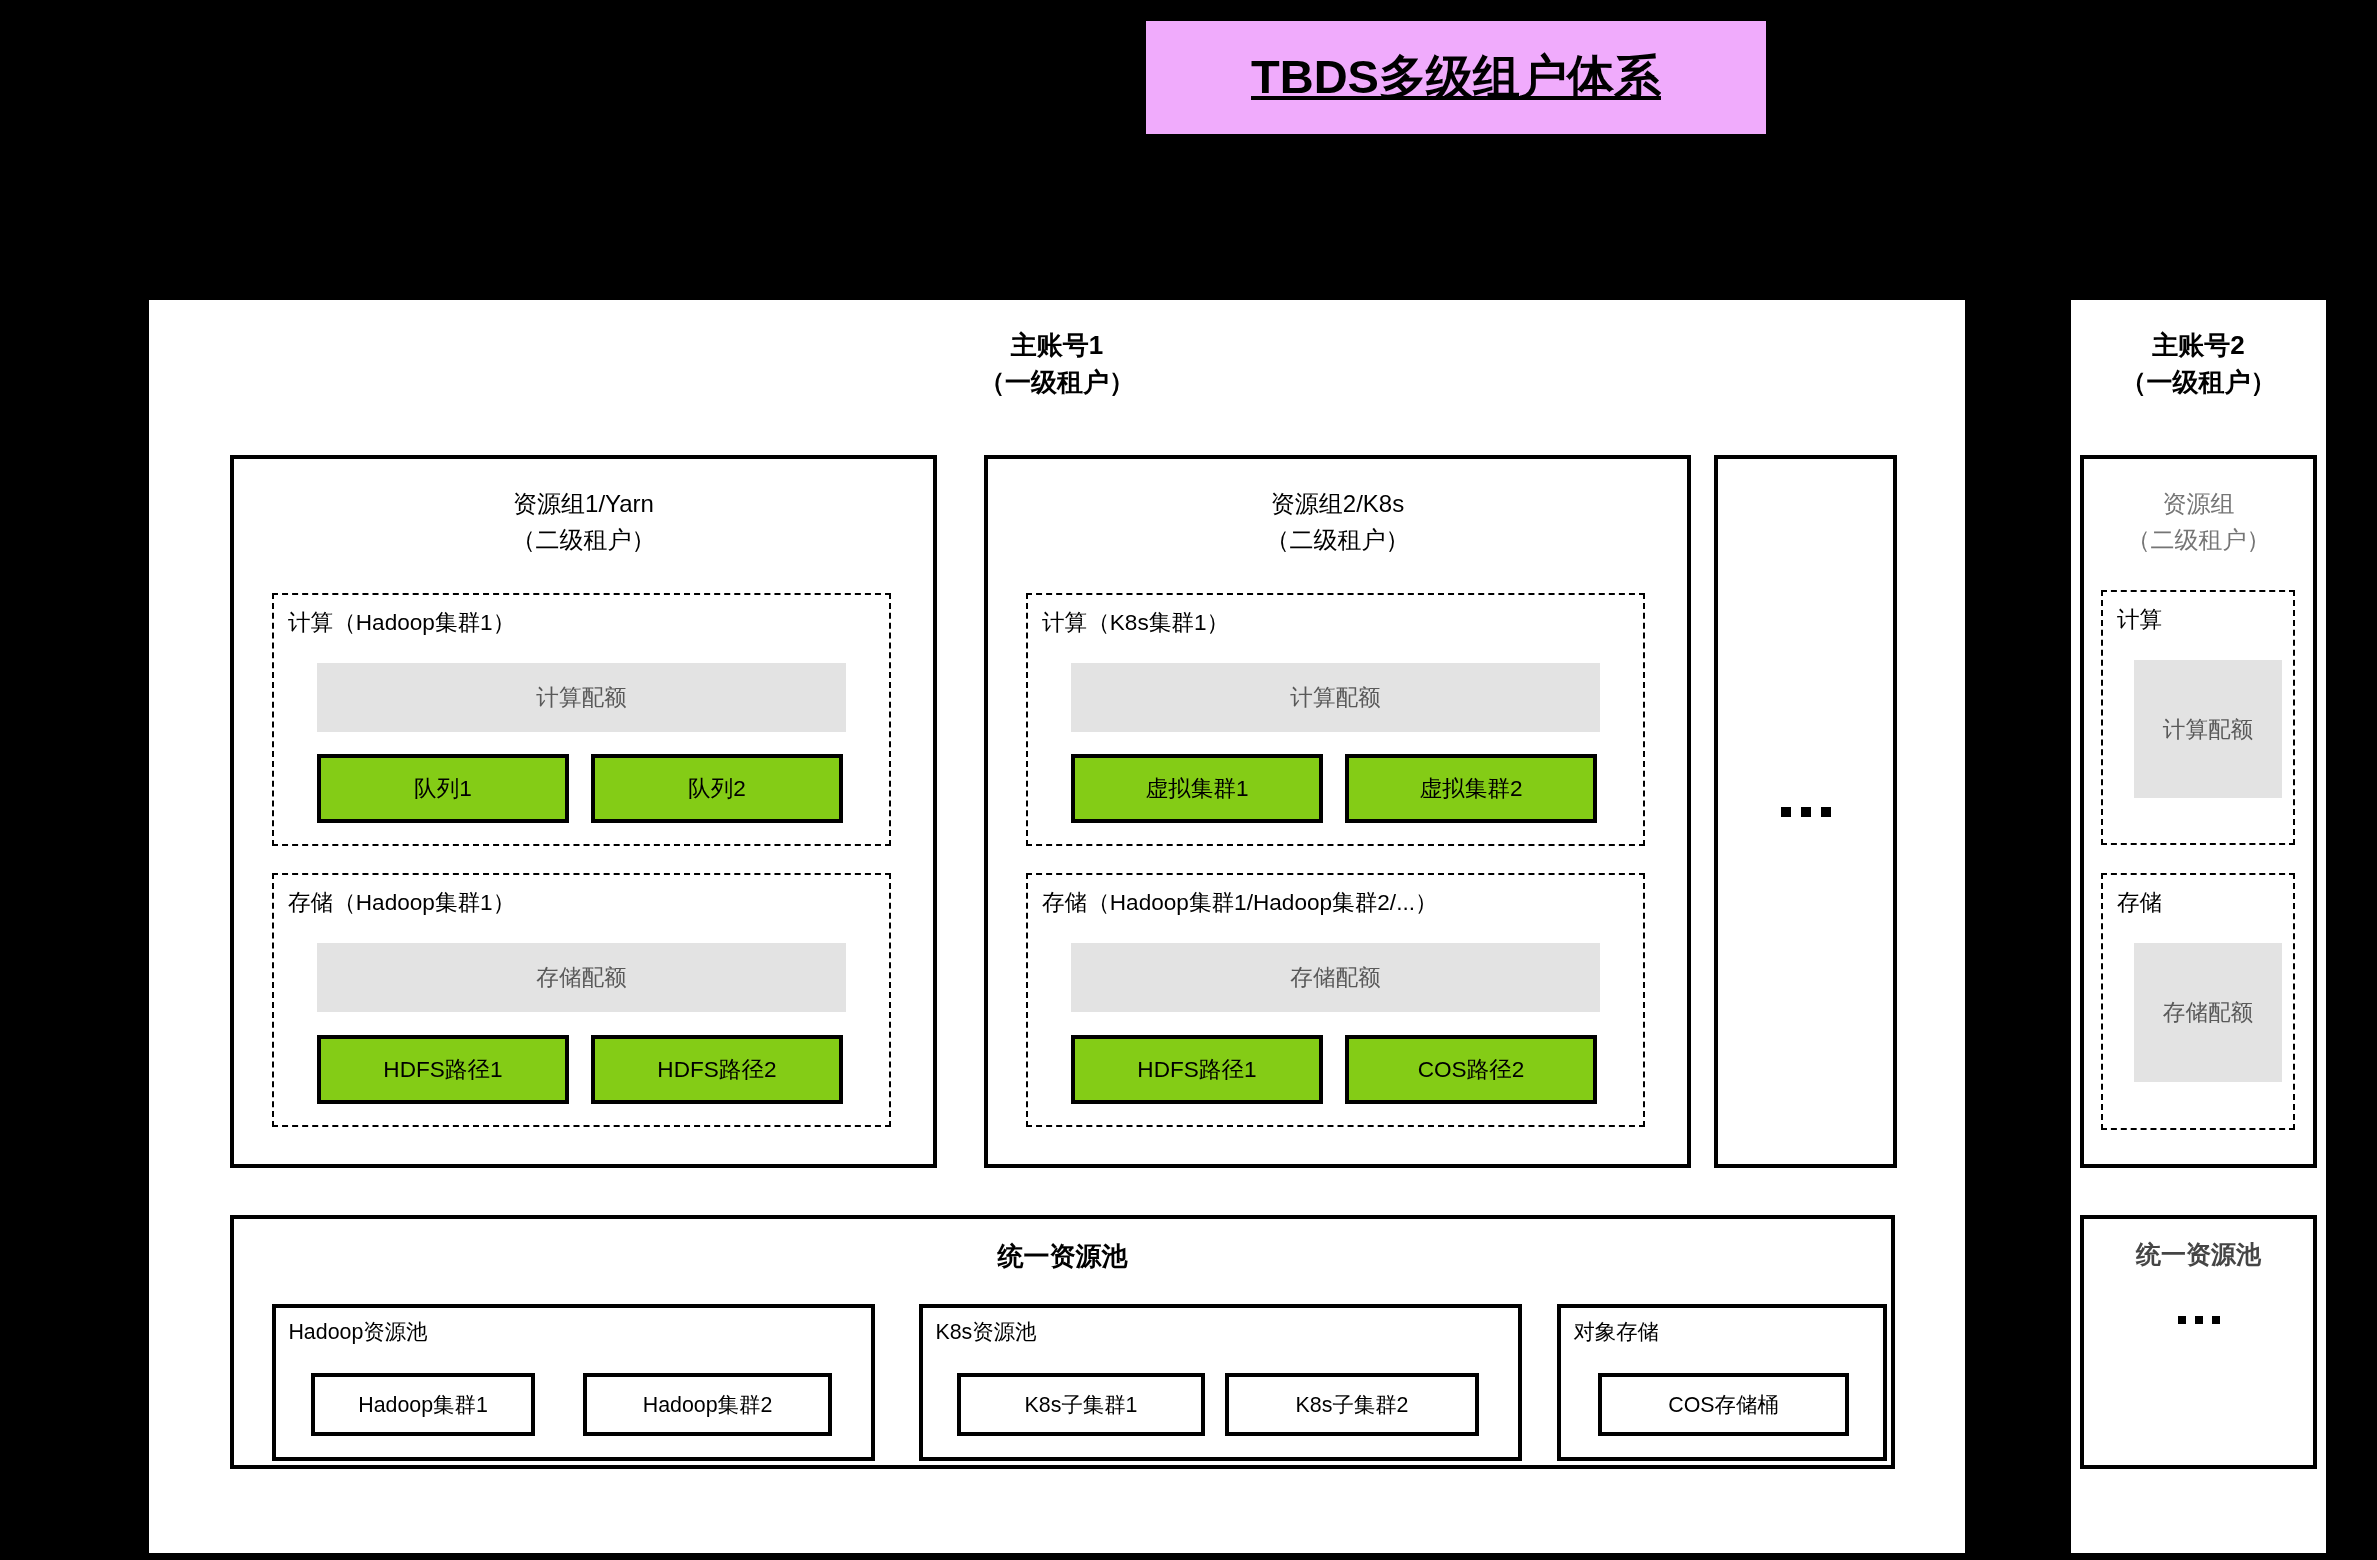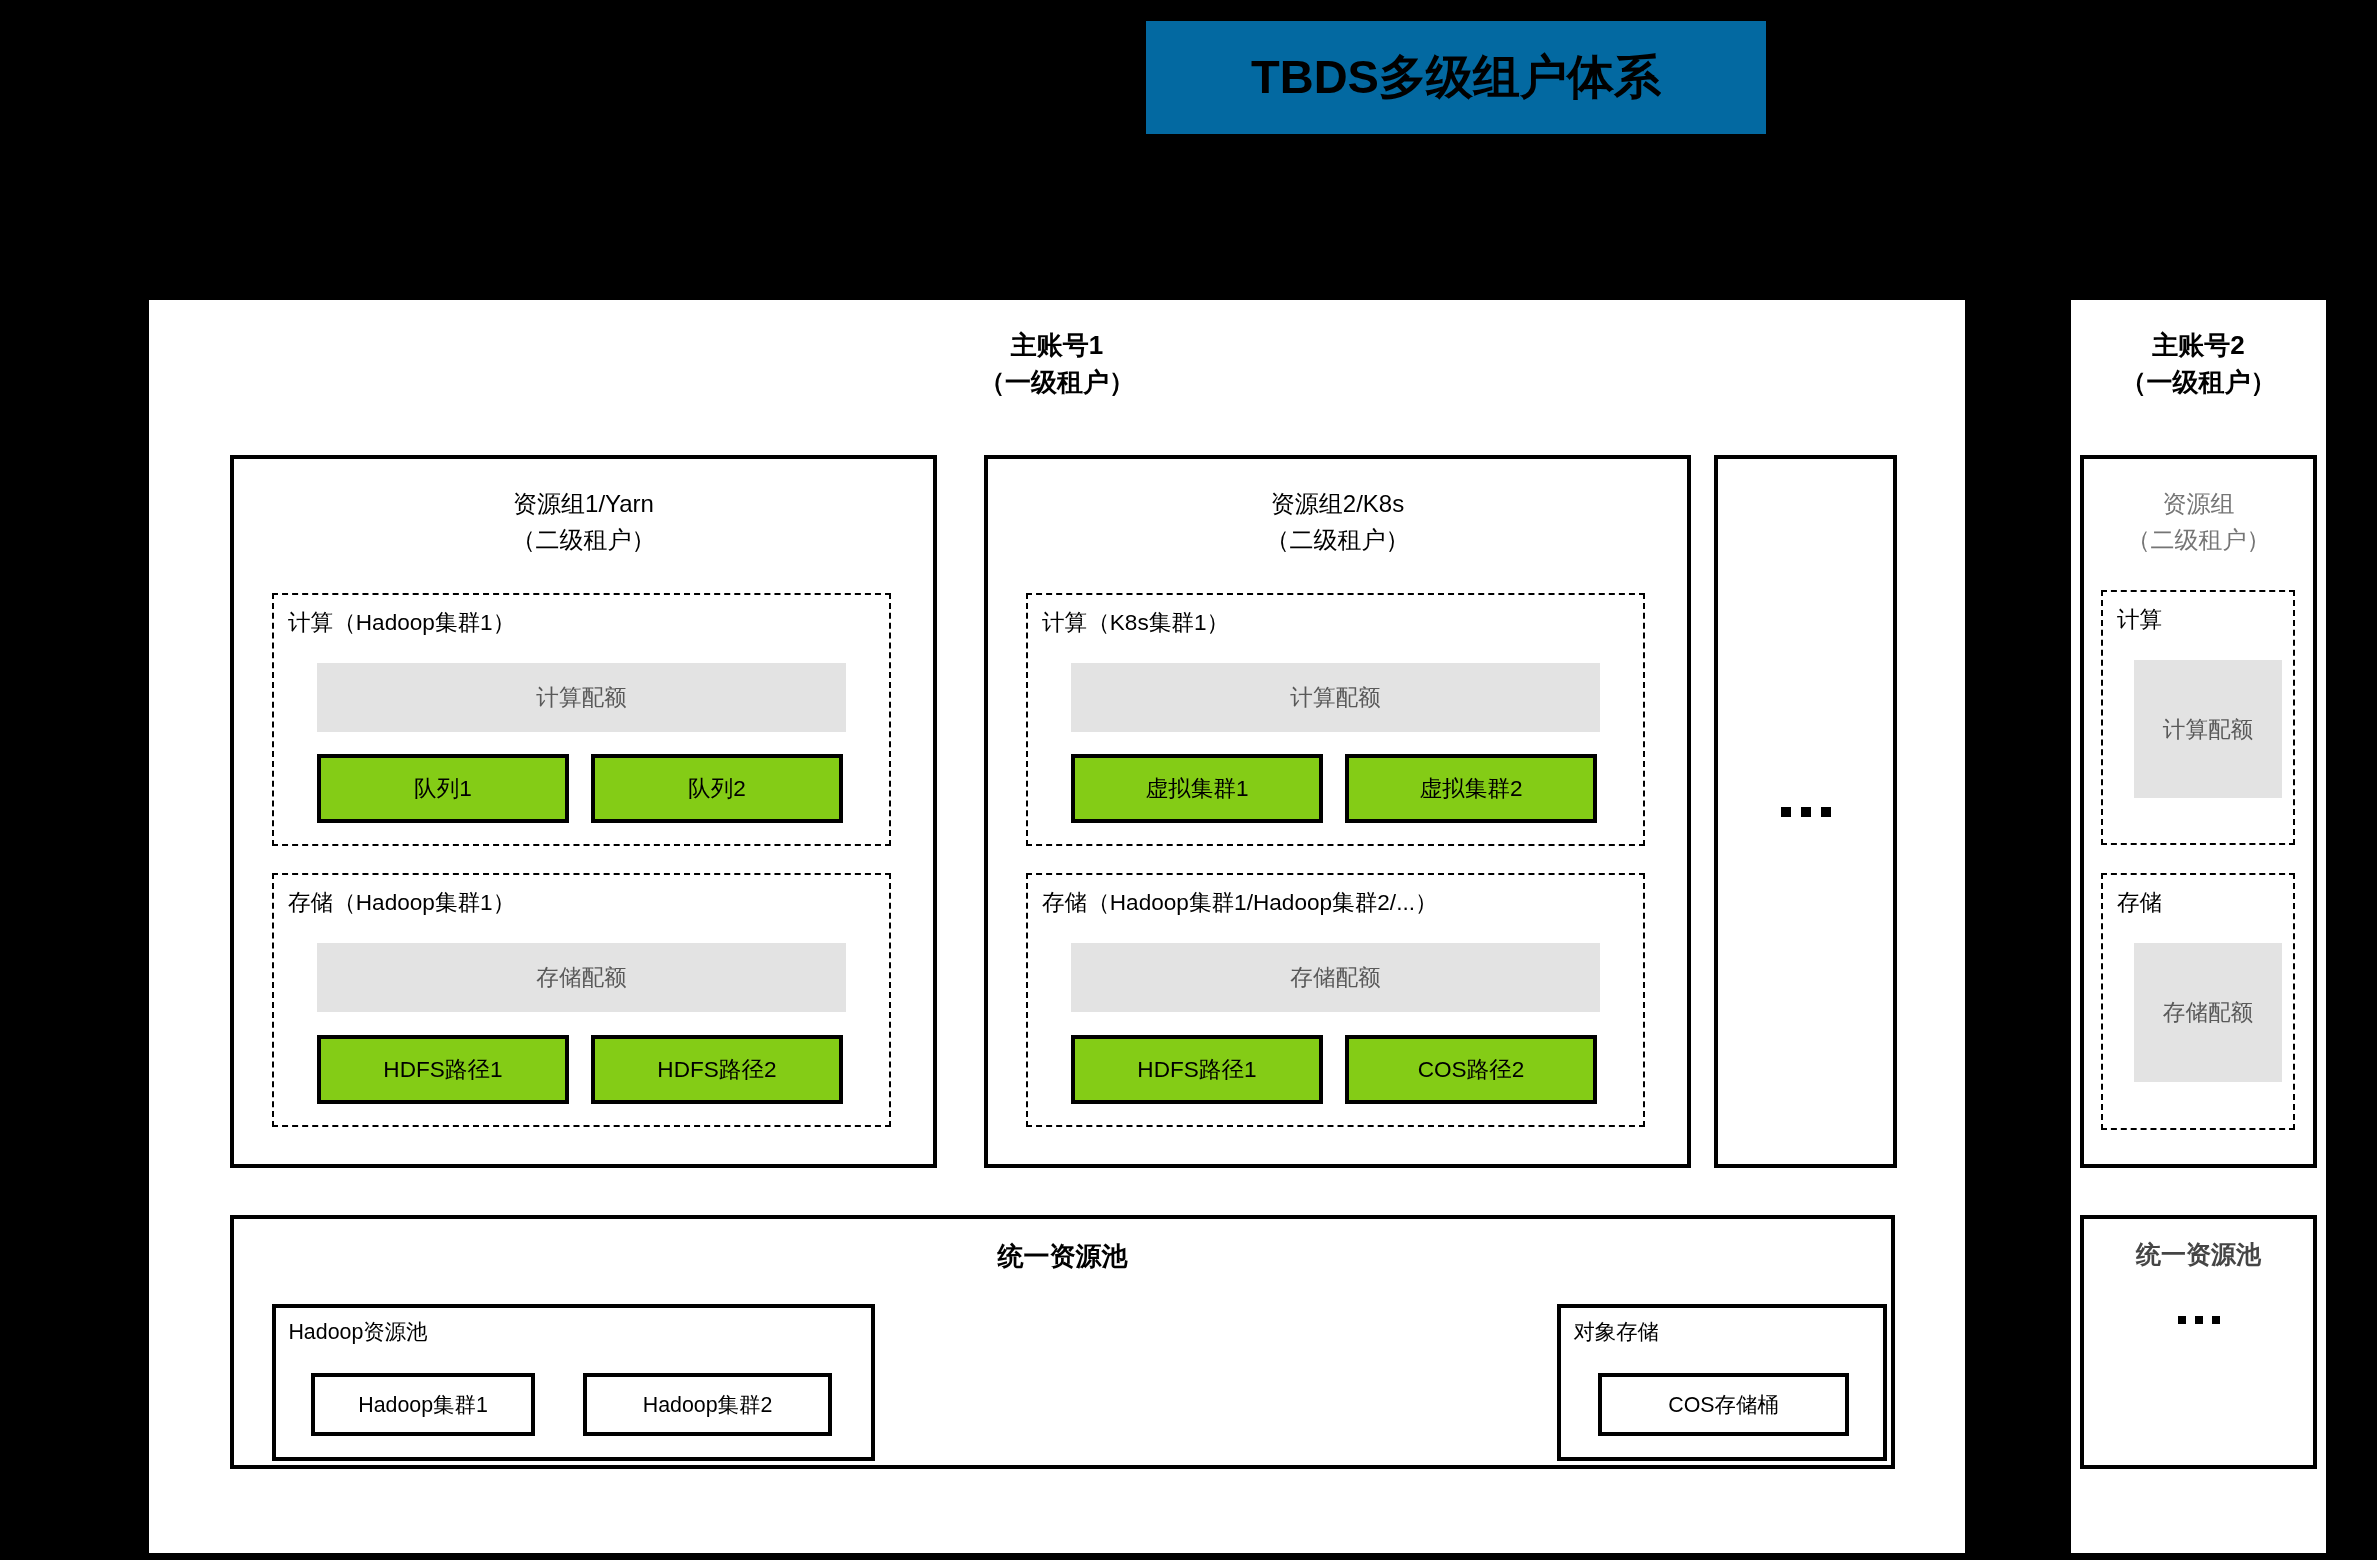--- a/index.html
+++ b/index.html
@@ -15,23 +15,23 @@
     color: #000000;
   }
   * { box-sizing: border-box; }
 
   .abs { position: absolute; }
   .white-panel { background: #ffffff; }
 
   
   .title-box {
     left: 1146px; top: 21.4px; width: 620px; height: 113px;
-    background: #0369a1;
+    background: #f0abfc;
     display: flex; align-items: center; justify-content: center;
-    font-size: 47px; font-weight: bold;
+    font-size: 47px; font-weight: bold; text-decoration: underline;
   }
 
   
   .account1 { left: 149px; top: 300px; width: 1816px; height: 1253px; text-decoration: underline; }
   .account2 { left: 2071px; top: 300px; width: 255px; height: 1253px; }
 
   .account-header {
     position: absolute; left: 0; top: 27px; width: 100%;
     text-align: center; font-size: 26px; font-weight: bold; line-height: 1.43;
     white-space: pre-line;
@@ -193,20 +193,25 @@
 
   <div class="abs unified">
     <div class="unified-title">统一资源池</div>
 
     <div class="pool-box pool-1">
       <div class="pool-label">Hadoop资源池</div>
       <div class="pool-item p1-a">Hadoop集群1</div>
       <div class="pool-item p1-b">Hadoop集群2</div>
     </div>
 
+    <div class="pool-box pool-2">
+      <div class="pool-label">K8s资源池</div>
+      <div class="pool-item p2-a">K8s子集群1</div>
+      <div class="pool-item p2-b">K8s子集群2</div>
+    </div>
 
     <div class="pool-box pool-3">
       <div class="pool-label">对象存储</div>
       <div class="pool-item p3-a">COS存储桶</div>
     </div>
   </div>
 
 </div>
 
 <div class="abs white-panel account2">

